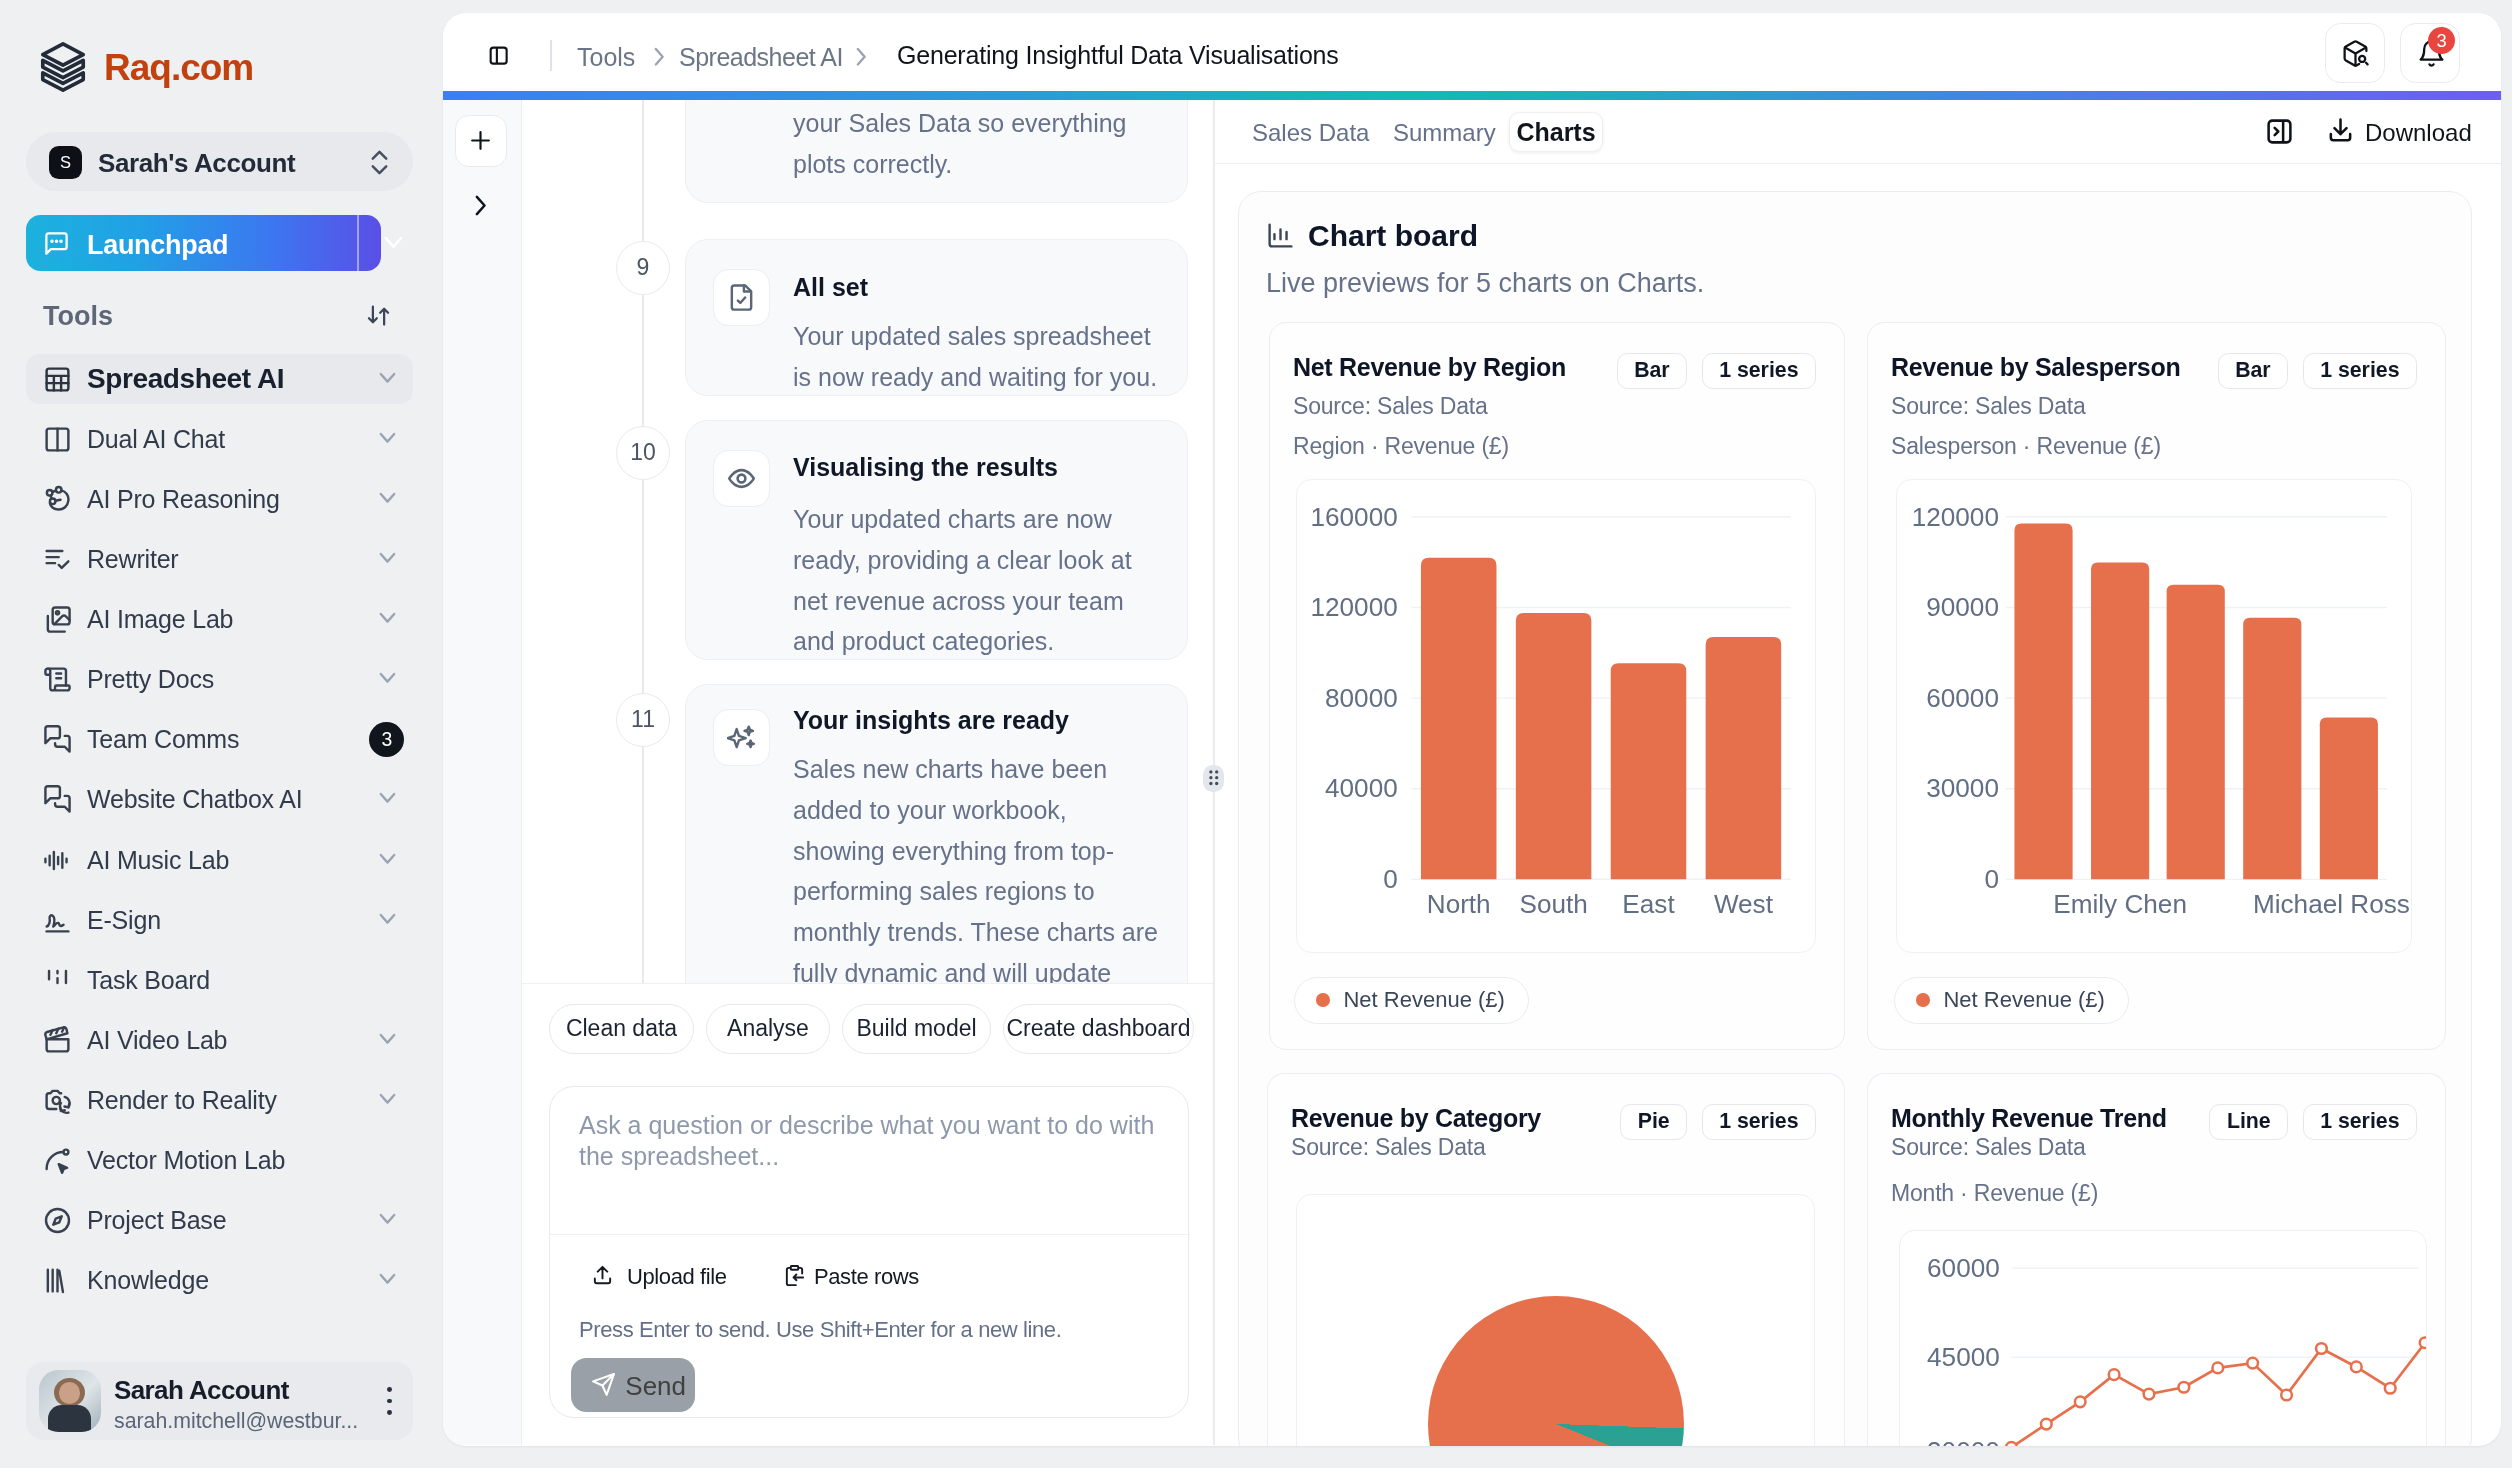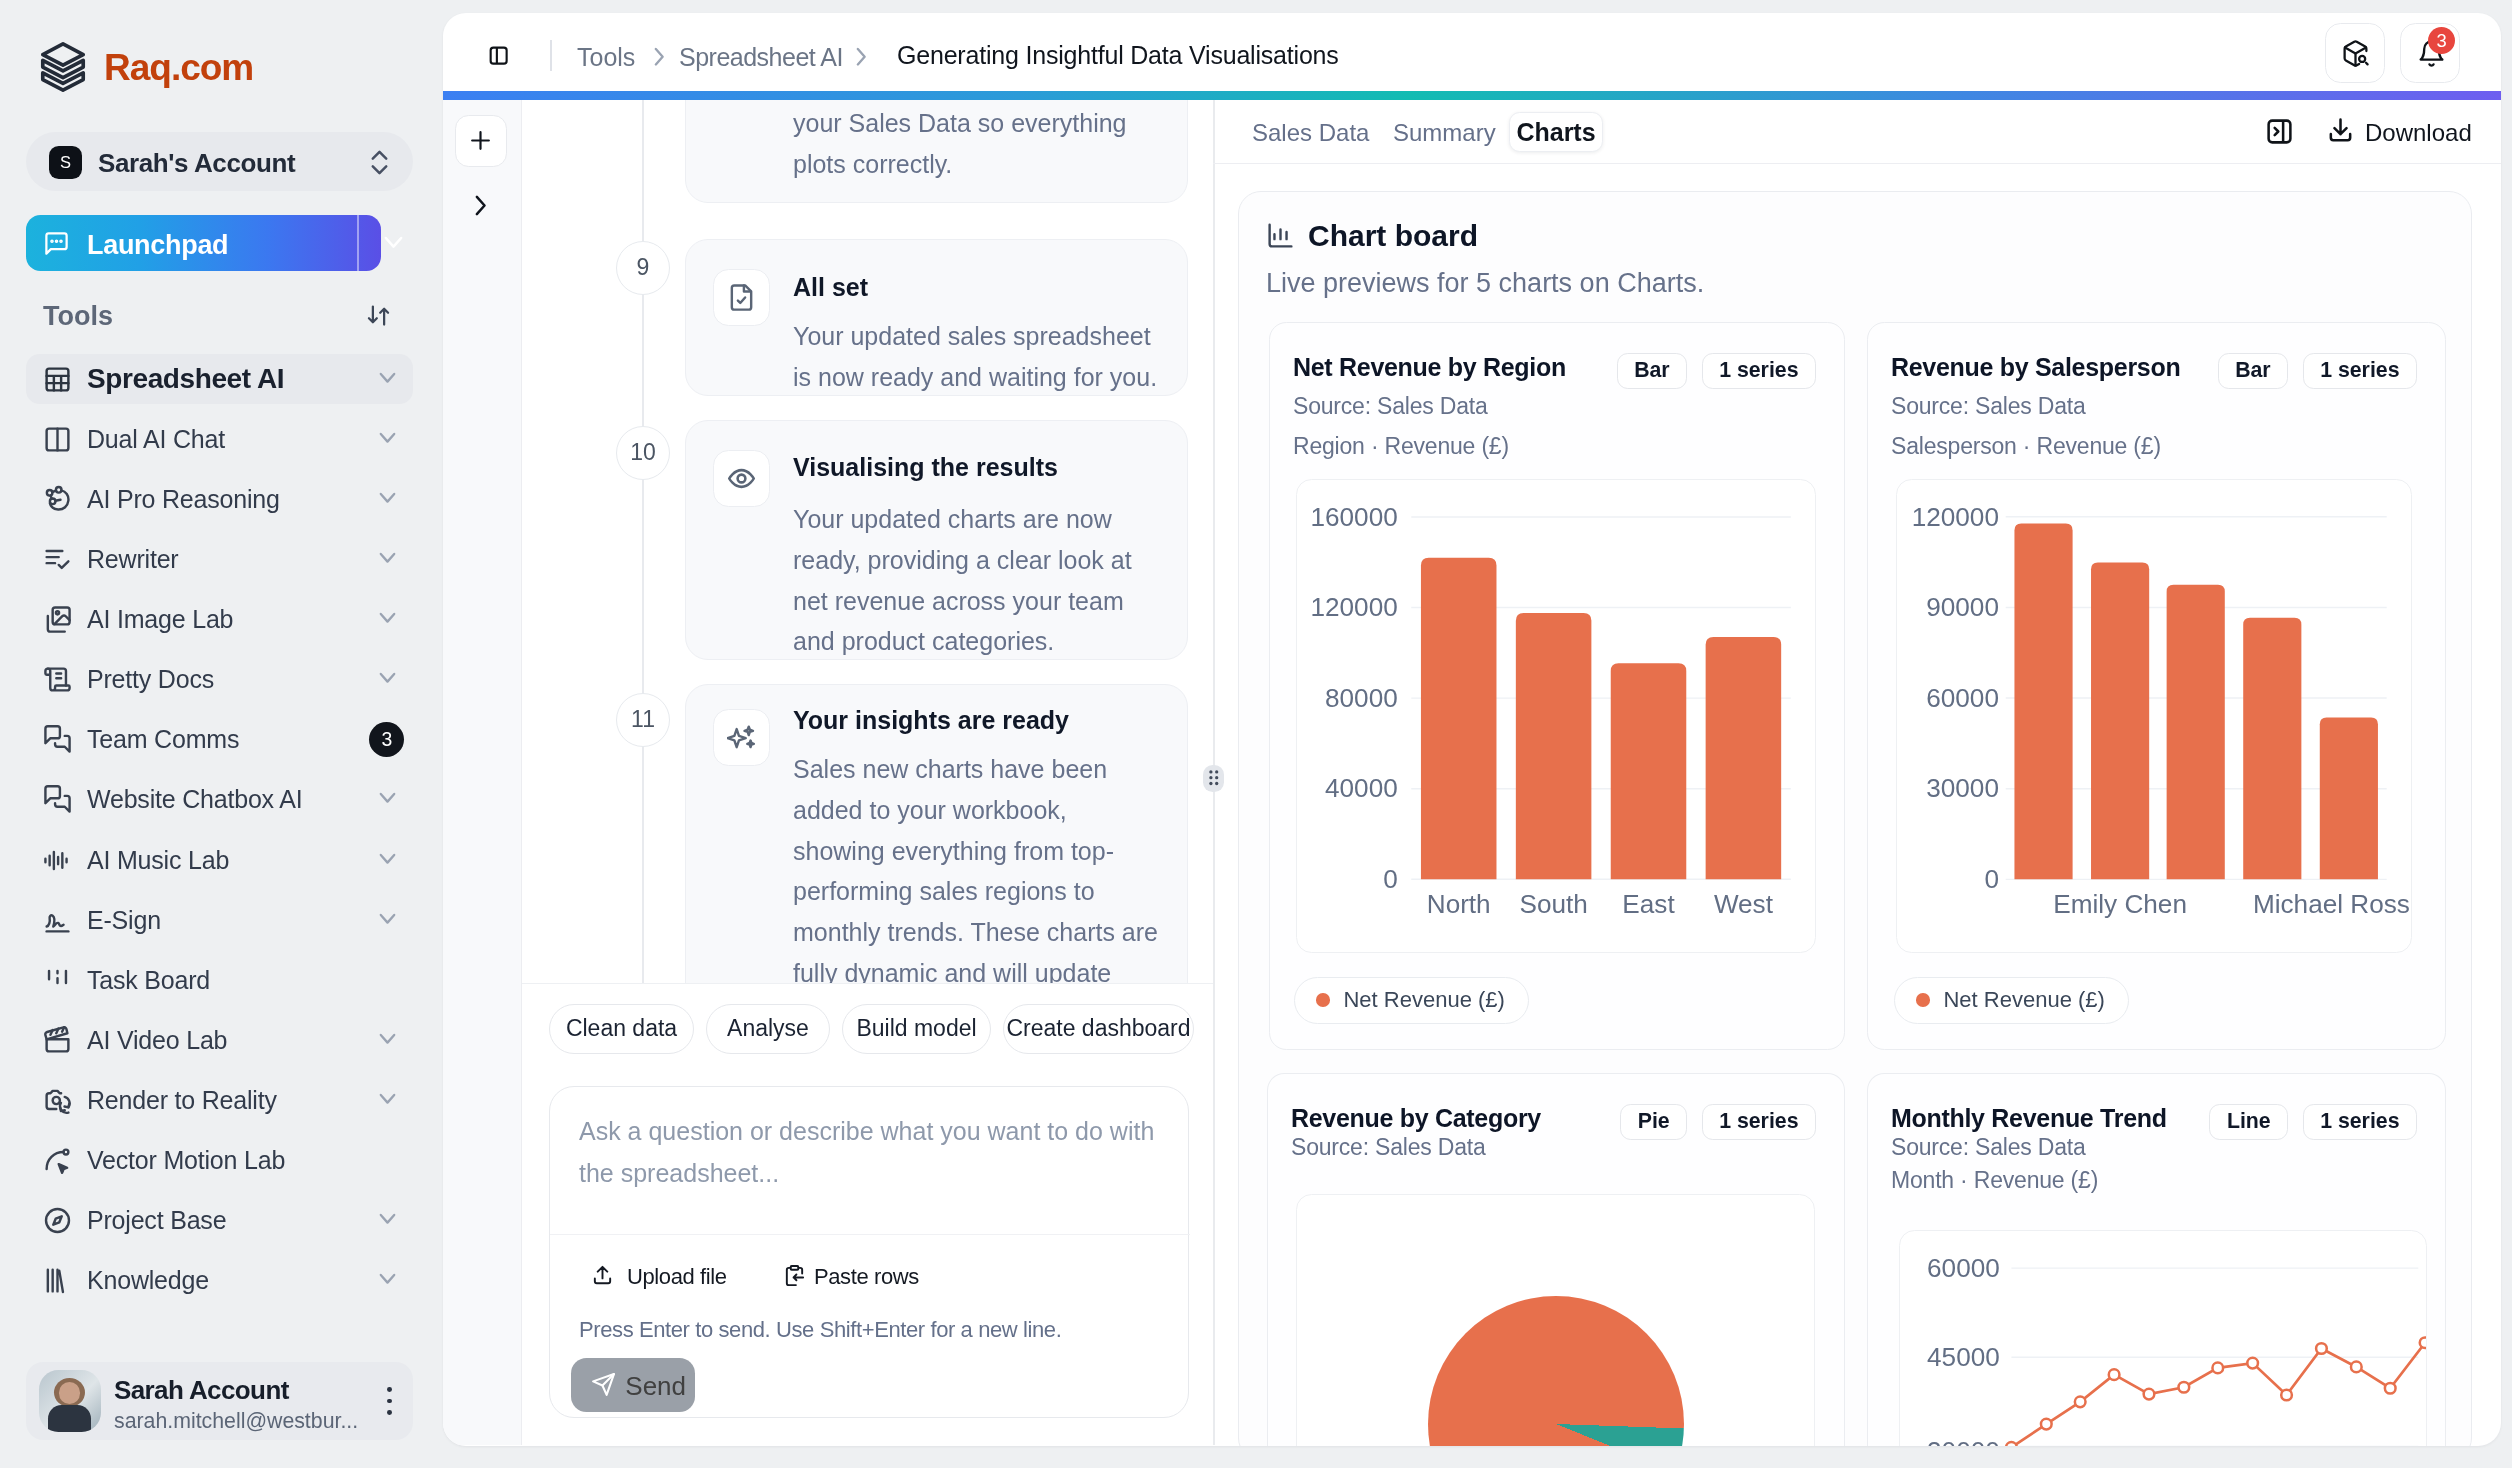--- a/index.html
+++ b/index.html
@@ -354,21 +354,21 @@
     <div class="bline" style="top:859px">fully dynamic and will update</div>
   </div>
 
   <div id="inputarea" class="abs" style="left:79px;top:970px;width:691px;height:462px;border-top:1.5px solid #eef0f3;overflow:hidden">
     <div class="chip" style="left:27px;top:20.4px;width:145px">Clean data</div>
     <div class="chip" style="left:184px;top:20.4px;width:124px">Analyse</div>
     <div class="chip" style="left:320px;top:20.4px;width:149px">Build model</div>
     <div class="chip" style="left:481px;top:20.4px;width:191px">Create dashboard</div>
 
     <div class="abs" style="left:27px;top:102px;width:640px;height:332px;border:1.5px solid #e7e9ed;border-radius:25px;background:#fff">
-      <div class="abs" style="left:29px;top:23px;font-size:25px;color:#8e99ab;line-height:42px">Ask a question or describe what you want to do with<br>the spreadsheet...</div>
+      <div class="abs" style="left:29px;top:23px;font-size:25px;color:#8e99ab;line-height:31px">Ask a question or describe what you want to do with<br>the spreadsheet...</div>
       <div class="abs" style="left:0;top:147px;width:640px;height:1.5px;background:#f0f1f4"></div>
       <svg class="abs" style="left:41px;top:177px" width="23" height="23" viewBox="0 0 24 24" fill="none" stroke="#141922" stroke-width="2" stroke-linecap="round" stroke-linejoin="round">
           <path d="M4 15 v3 a2 2 0 0 0 2 2 h12 a2 2 0 0 0 2-2 v-3"></path>
           <path d="M12 3 v12 M7 8 l5-5 5 5"></path>
         </svg>
       <div class="abs" style="left:77px;top:177px;font-size:22px;font-weight:500;color:#141922;letter-spacing:-0.4px">Upload file</div>
       <svg class="abs" style="left:233px;top:177px" width="23" height="23" viewBox="0 0 24 24" fill="none" stroke="#141922" stroke-width="2" stroke-linecap="round" stroke-linejoin="round">
           <path d="M15 2 H9 a1 1 0 0 0-1 1 v2 a1 1 0 0 0 1 1 h6 a1 1 0 0 0 1-1 V3 a1 1 0 0 0-1-1z"></path>
           <path d="M8 4 H6 a2 2 0 0 0-2 2 v14 a2 2 0 0 0 2 2 h7.5 M16 4 h2 a2 2 0 0 1 2 2 v4"></path>
           <path d="M21 14 H11 M11 14 l3-3 M11 14 l3 3"></path>
@@ -517,21 +517,21 @@
         </div>
       </div>
 
       <div class="ccard" style="left:628px;top:881px;width:579px;height:485px;border-bottom:none;border-radius:17.4px 17.4px 0 0">
         <div class="ctitle" style="top:30px">Monthly Revenue Trend</div>
         <div class="abs" style="right:28px;top:30px;display:flex;gap:14.5px">
             <div class="pill">Line</div>
             <div class="pill">1 series</div>
           </div>
         <div class="csub" style="top:60px">Source: Sales Data</div>
-        <div class="csub" style="top:93px">Month · Revenue (£)</div>
+        <div class="csub" style="top:106px">Month · Revenue (£)</div>
         <div class="cbox" style="left:31px;top:156px;width:528px;height:330px">
           <svg width="528" height="330" viewBox="0 0 545 340" font-family="Liberation Sans, sans-serif">
             <g stroke="#eef1f5" stroke-width="1.5">
               <line x1="115" y1="38" x2="535" y2="38"></line>
                 <line x1="115" y1="130" x2="535" y2="130"></line>
                 <line x1="115" y1="222" x2="535" y2="222"></line>
             </g>
             <g fill="#626e84" font-size="27" text-anchor="end">
               <text x="103" y="47">60000</text>
                 <text x="103" y="139">45000</text>

